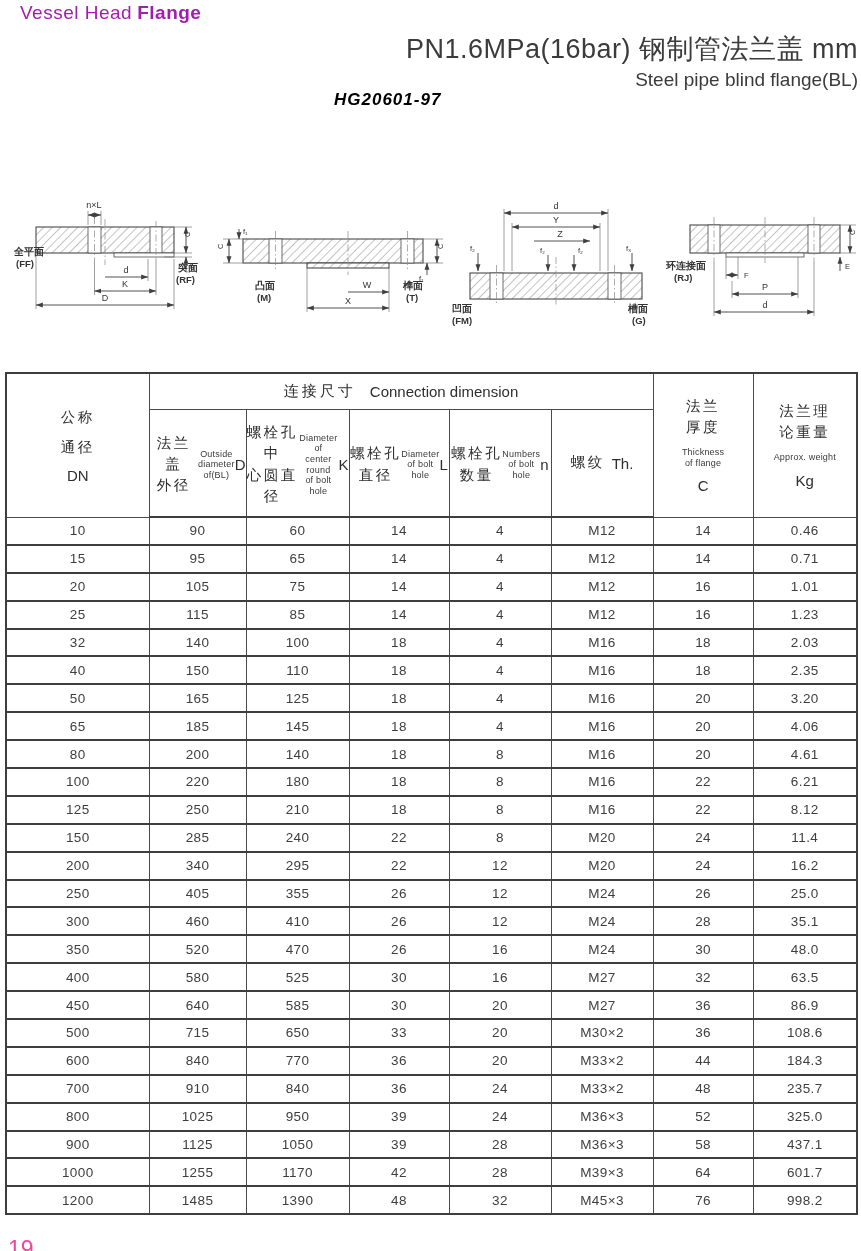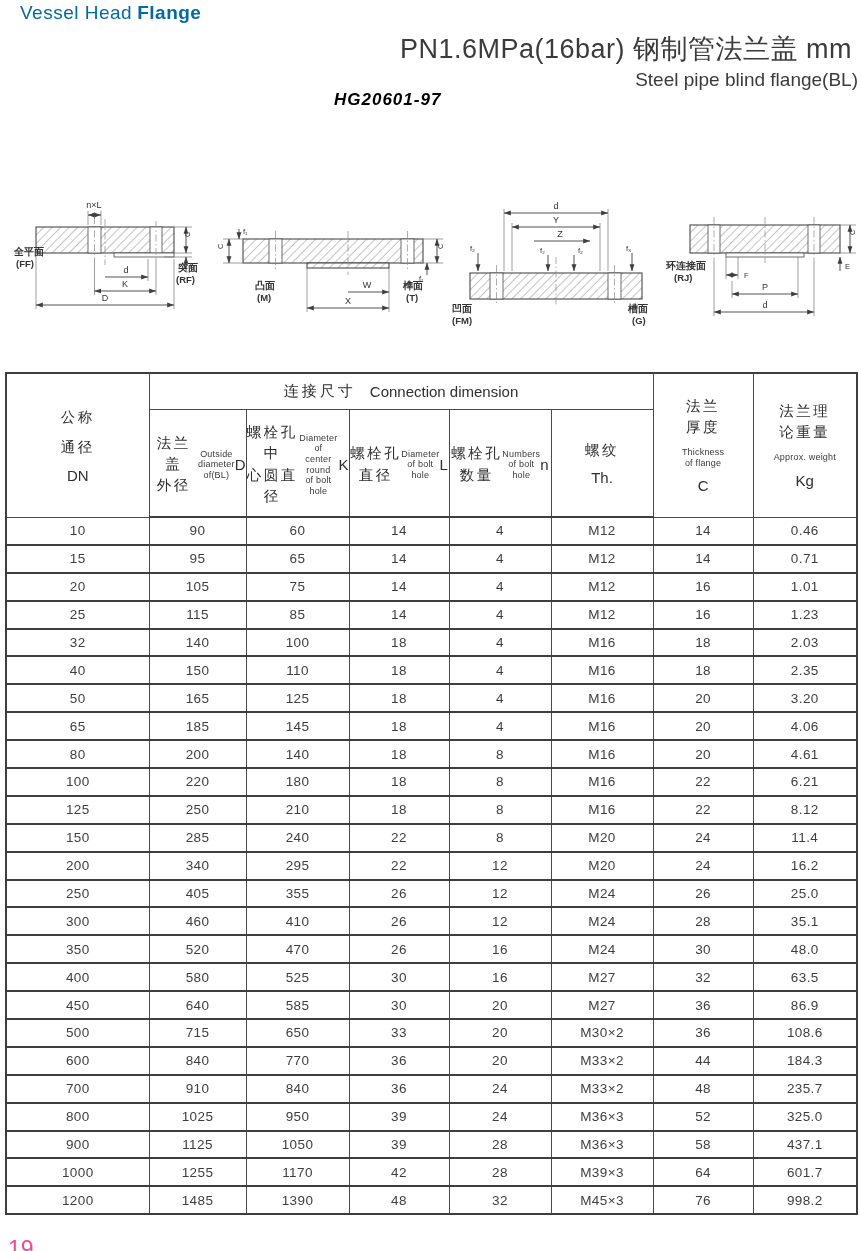--- a/index.html
+++ b/index.html
@@ -3,23 +3,23 @@
 <meta charset="utf-8">
 <style>
   html,body{margin:0;padding:0;}
   body{
     width:861px;height:1251px;position:relative;background:#ffffff;
     font-family:"Liberation Sans", sans-serif;color:#3c3c3c;overflow:hidden;
   }
   
   .logo{position:absolute;left:20px;top:2px;}
   .logo-main{font-size:31px;font-weight:bold;font-style:italic;color:#1b9fdc;line-height:1.05;letter-spacing:-1px;}
-  .logo-sub{font-size:19px;color:#0369a1;letter-spacing:0.5px;margin-top:0px;}
+  .logo-sub{font-size:19px;color:#a21caf;letter-spacing:0.5px;margin-top:0px;}
   .logo-sub .bold{font-weight:bold;margin-left:5px;}
-  .title{position:absolute;top:31px;right:9px;font-size:27px;color:#3b3b3b;letter-spacing:0.5px;white-space:nowrap;}
+  .title{position:absolute;top:31px;right:3px;font-size:27px;color:#3b3b3b;letter-spacing:0.5px;white-space:nowrap;}
   .subtitle-en{position:absolute;top:69px;right:3px;font-size:19px;color:#3b3b3b;}
   .standard{position:absolute;left:334px;top:90px;font-size:17px;font-weight:bold;font-style:italic;color:#000000;letter-spacing:1px;}
   
   .drawings{position:absolute;top:197px;left:0;width:861px;height:133px;padding-left:20px;}
   .dwg{position:absolute;top:0;}
   .dwg svg{display:block;}
   .fbody{fill:url(#hatch);stroke:#4a4a4a;stroke-width:1.1;}
   .slot{fill:#ffffff;stroke:#4a4a4a;stroke-width:0.8;}
   .cl{stroke:#8a8a8a;stroke-width:0.7;stroke-dasharray:7 2.5 1.5 2.5;}
   .ext{stroke:#777;stroke-width:0.7;}
@@ -40,21 +40,21 @@
   table.spec tr.h2 th{height:106px;border-bottom:2px solid #3e3e3e;}
   table.spec th.fullspan{border-bottom:2px solid #3e3e3e;}
   table.spec td{
     border-left:1px solid #4a4a4a;border-right:1px solid #4a4a4a;
     border-bottom:2px solid #3e3e3e;
     height:25.9px;text-align:center;font-size:13.5px;color:#3e3e3e;letter-spacing:0.4px;padding:0;
   }
   .group-h{display:flex;align-items:center;justify-content:center;gap:14px;font-size:15px;color:#2e2e2e;}
   .group-h .gzh{letter-spacing:3px;}
   .hcell{display:flex;flex-direction:row;align-items:center;justify-content:center;height:100%;box-sizing:border-box;padding:8px 0 5px 0;}
-  .hcell-mid{display:flex;flex-direction:column;align-items:center;justify-content:center;height:100%;gap:7px;}
+  .hcell-mid{display:flex;flex-direction:row;align-items:center;justify-content:center;height:100%;gap:7px;}
   .hcell-full{display:flex;flex-direction:column;align-items:center;justify-content:center;height:100%;gap:9px;box-sizing:border-box;}
   .zh{font-size:14.5px;color:#2e2e2e;letter-spacing:2.5px;line-height:1.45;text-align:center;}
   .en{font-size:9px;color:#3a3a3a;line-height:1.18;text-align:center;white-space:pre-line;letter-spacing:0.2px;}
   .sym{font-size:15px;color:#2e2e2e;}
   
   .page-number{position:absolute;left:8px;top:1236px;font-size:23px;color:#ec4899;}
 </style>
 </head>
 <body>
 

